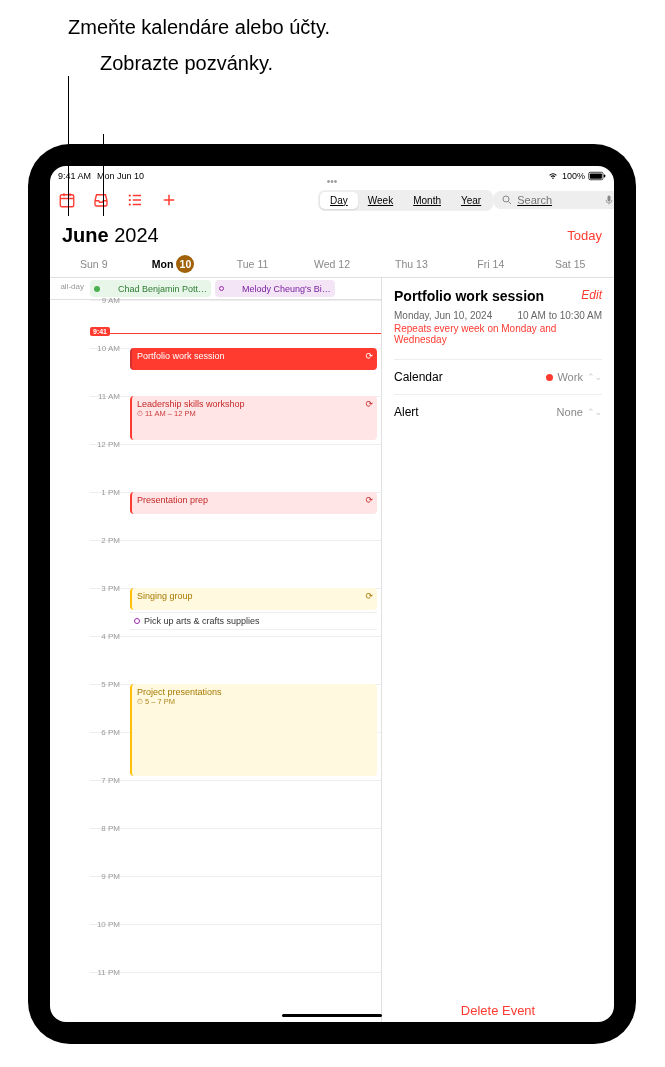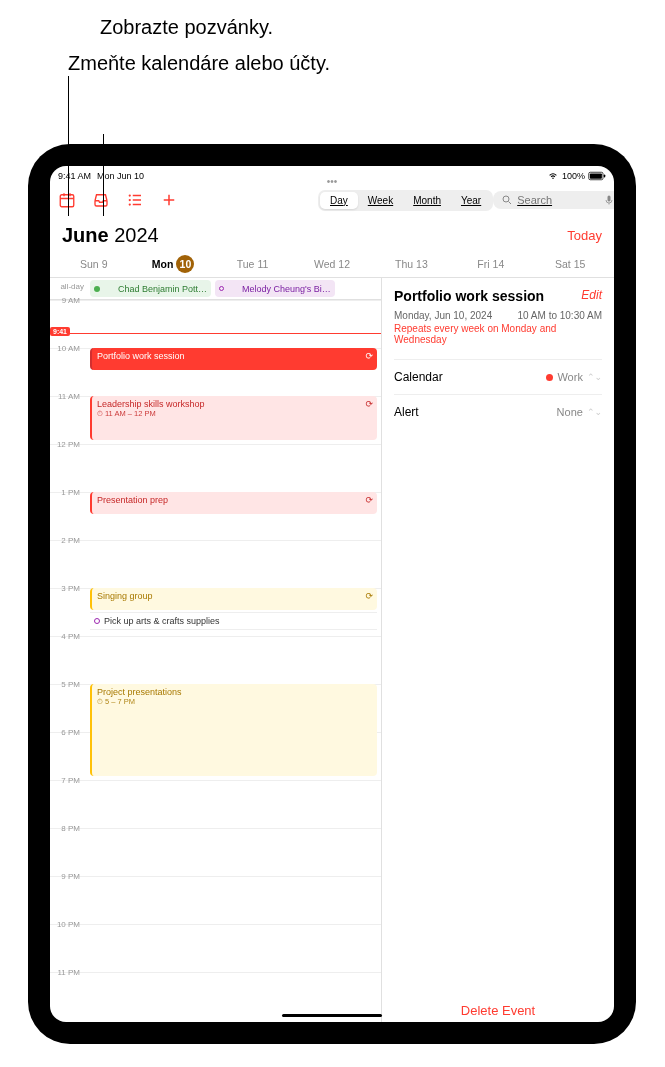--- a/index.html
+++ b/index.html
@@ -47,21 +47,21 @@
 .allday-row { display: flex; border-bottom: 1px solid #e0e0e0; height: 22px; }
 .allday-label { width: 38px; font-size: 8px; color: #999; text-align: right; padding: 4px 4px 8px 0; }
 .allday-events { flex: 1; display: flex; gap: 4px; padding: 2px; }
 .allday-event { font-size: 9px; padding: 2px 4px; border-radius: 4px; display: flex; align-items: center; gap: 18px; overflow: hidden; white-space: nowrap; text-overflow: ellipsis; }
 .allday-event.green { background: #e8f5e9; color: #2e7d32; }
 .allday-event.purple { background: #f3e5f5; color: #7b1fa2; }
 .dot { width: 6px; height: 6px; border-radius: 50%; flex-shrink: 0; }
 .dot.green { background: #4caf50; }
 .dot.purple { border: 1.5px solid #9c27b0; background: transparent; width: 5px; height: 5px; }
 
-.hours { position: relative; height: 750px; }
+.hours { position: relative; height: 750px; margin-left: 40px; }
 .hour-row { position: absolute; left: 0; right: 0; height: 48px; border-top: 1px solid #eee; }
 .hour-label { position: absolute; left: 0; width: 34px; text-align: right; font-size: 8px; color: #999; top: -5px; padding-right: 4px; }
 
 .now-line { position: absolute; left: 0; right: 0; height: 1px; background: #ff3b30; z-index: 5; }
 .now-badge { position: absolute; left: 0; top: -6px; background: #ff3b30; color: #fff; font-size: 7px; padding: 1px 3px; border-radius: 2px; font-weight: 600; }
 
 .event { position: absolute; left: 40px; right: 4px; border-radius: 4px; padding: 3px 5px; font-size: 9px; overflow: hidden; border-left: 2.5px solid; }
 .event.red-solid { background: #ff3b30; color: #fff; border-left-color: #d32f2f; }
 .event.red-light { background: #ffe5e5; color: #c62828; border-left-color: #ff3b30; }
 .event.yellow { background: #fff9e0; color: #a87900; border-left-color: #ffc107; }
@@ -84,22 +84,22 @@
 .delete-btn { position: absolute; bottom: 10px; left: 0; right: 0; text-align: center; color: #ff3b30; font-size: 13px; }
 
 .home-indicator { position: absolute; bottom: 5px; left: 50%; transform: translateX(-50%); width: 100px; height: 3px; background: #000; border-radius: 3px; }
 
 svg { display: block; }
 </style>
 </head>
 <body>
 
 <div class="callouts">
+  <div class="callout">Zmeňte kalendáre alebo účty.</div>
   <div class="callout" style="margin-left:32px">Zobrazte pozvánky.</div>
-  <div class="callout">Zmeňte kalendáre alebo účty.</div>
   <div class="callout-line1"></div>
   <div class="callout-line2"></div>
 </div>
 
 <div class="ipad-frame">
 <div class="ipad-screen">
 
   <div class="status-bar">
     <div class="status-left">
       <span>9:41 AM</span>

